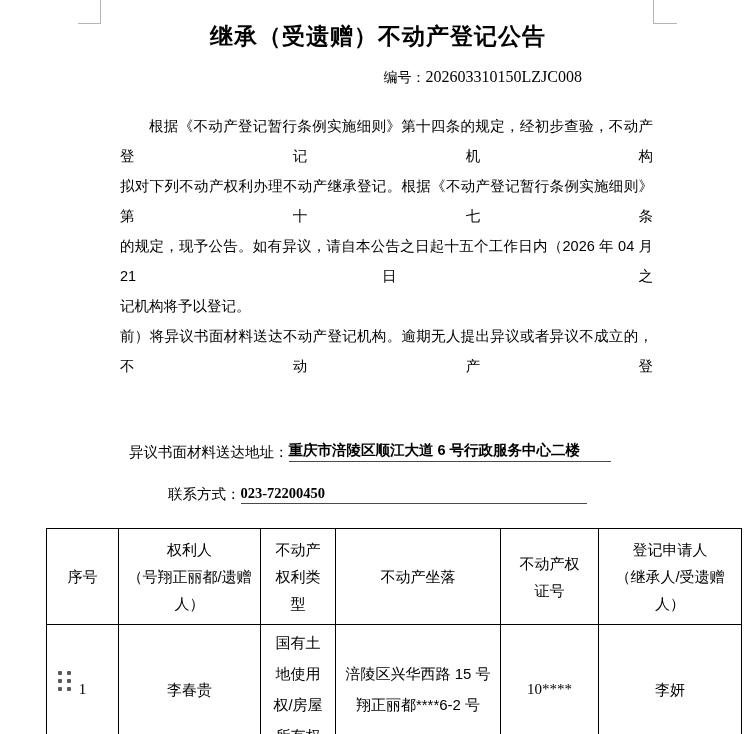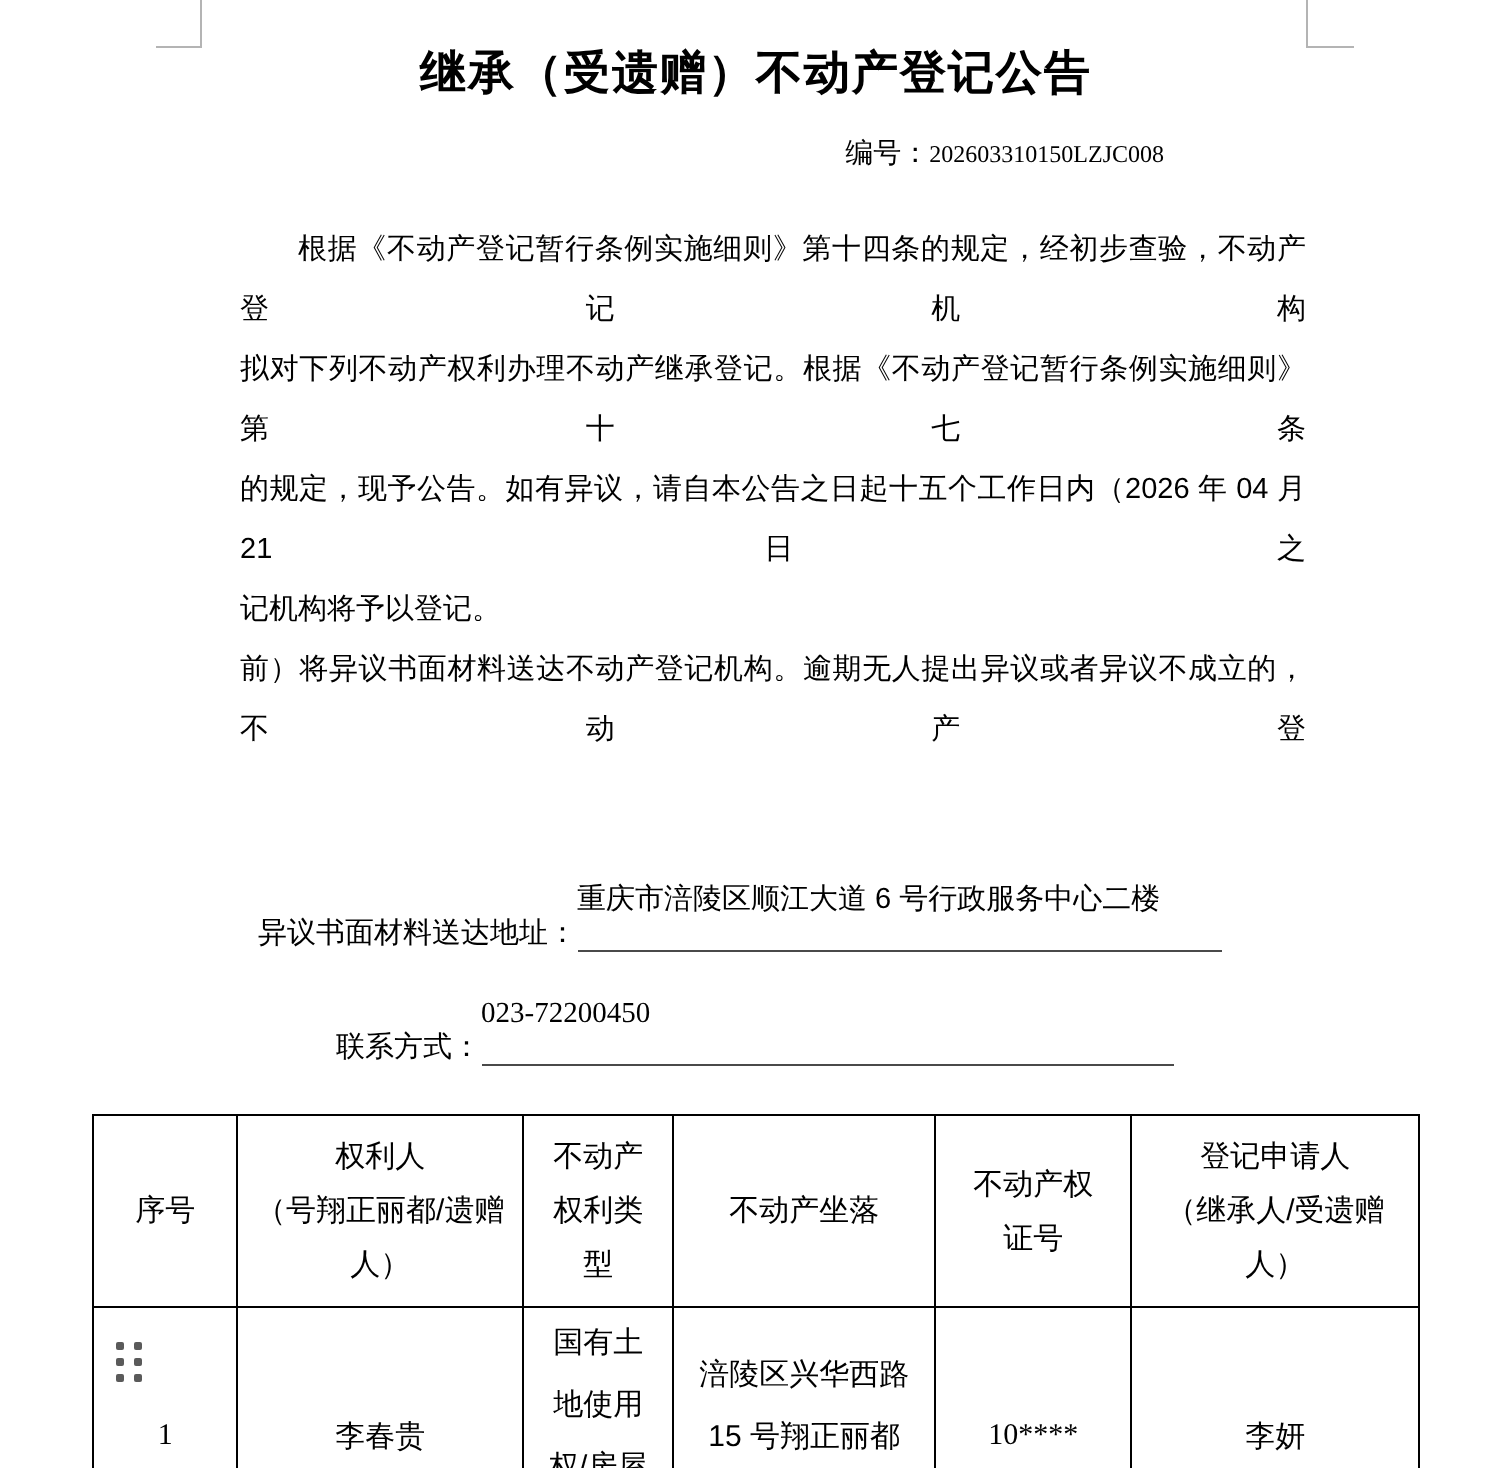--- a/index.html
+++ b/index.html
@@ -27,21 +27,21 @@
     font-weight: bold;
     letter-spacing: 1px;
   }
 
   .doc-no {
     margin-top: 16px;
     text-align: right;
     padding-right: 174px;
     font-size: 14px;
   }
-  .doc-no .num { font-family: "Liberation Serif", serif; font-size: 12px; }
+  .doc-no .num { font-family: "Liberation Serif", serif; font-size: 16px; }
 
   .bodytext {
     margin-top: 24px;
     padding: 0 103px 0 100px;
     font-size: 14.5px;
   }
   .bl {
     line-height: 30px;
     text-align: justify;
     text-justify: inter-character;
@@ -51,22 +51,23 @@
   .bl.indent { text-indent: 2em; }
 
   .addr-line { padding-left: 100px; font-size: 14.5px; }
   .addr-1 { margin-top: 60px; }
   .addr-2 { margin-top: 23px; }
   .addr-1 .lbl { margin-left: 29px; }
   .addr-2 .lbl { margin-left: 68px; }
   .uline {
     display: inline-block;
     border-bottom: 1.5px solid #4a4a4a;
-    padding-bottom: 16px;
+    padding-bottom: 1px;
     vertical-align: bottom;
+    font-weight: bold;
   }
   .uline.w1 { width: 322px; }
   .uline.w2 { width: 346px; font-family: "Liberation Serif", serif; }
 
   table.notice-table {
     margin: 24px 0 0 46px;
     width: 664px;
     border-collapse: collapse;
     table-layout: fixed;
     font-size: 15px;
@@ -76,21 +77,21 @@
     text-align: center;
     vertical-align: middle;
     font-weight: normal;
     padding: 2px 6px;
   }
   .notice-table th { white-space: pre-line; line-height: 27px; height: 96px; }
   .notice-table td { line-height: 31px; height: 124px; }
   .col-0 { width: 72px; }
   .col-1 { width: 142px; }
   .col-2 { width: 75px; padding: 2px 8px !important; }
-  .col-3 { width: 130px; }
+  .col-3 { width: 165px; }
   .col-4 { width: 98px; }
   .col-5 { width: 143px; }
   td.num-cell, .latin { font-family: "Liberation Serif", serif; }
 
   .dots {
     position: absolute; left: 58px; top: 671px;
     display: grid;
     grid-template-columns: 4px 4px;
     grid-template-rows: 4px 4px 4px;
     column-gap: 5px; row-gap: 4px;

